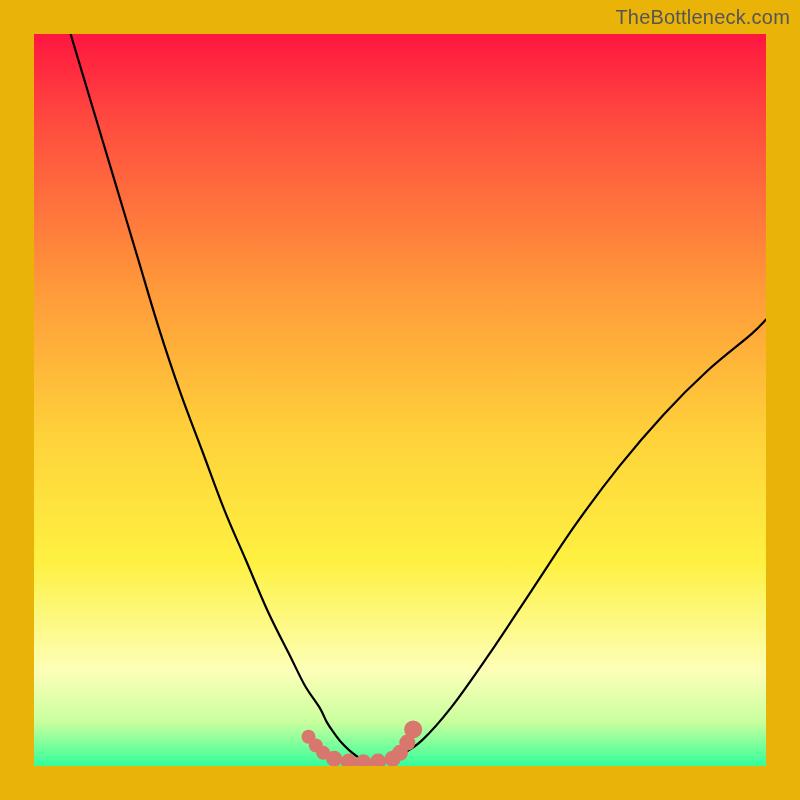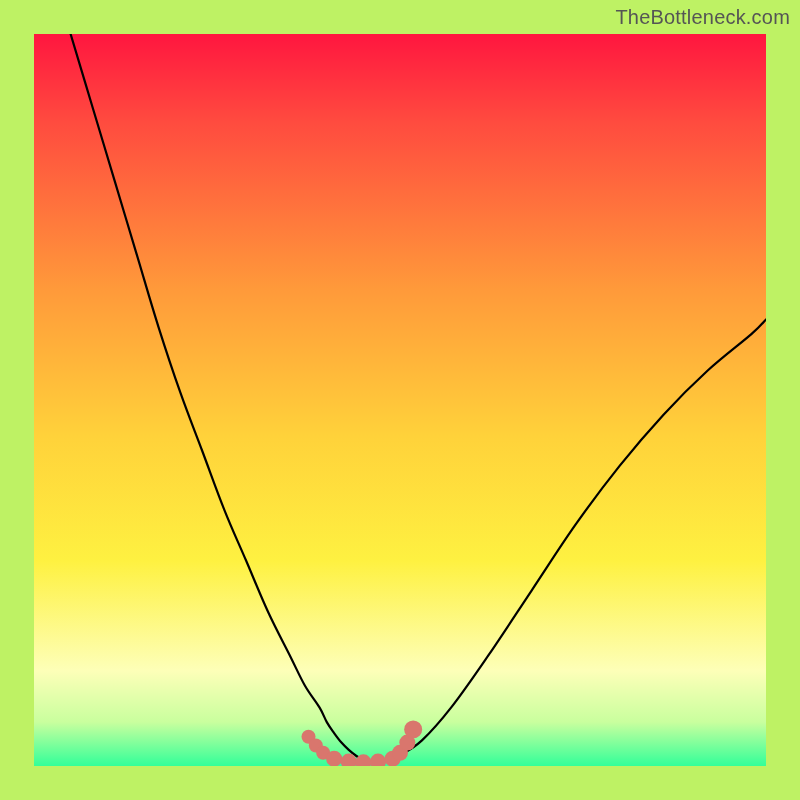--- a/index.html
+++ b/index.html
@@ -10,21 +10,21 @@
     background: #000;
     overflow: hidden;
     font-family: Arial, Helvetica, sans-serif;
   }
   .frame {
     position: absolute;
     top: 0;
     left: 0;
     width: 800px;
     height: 800px;
-    background: #bef264;
+    background: #eab308;
   }
   .plot-area {
     position: absolute;
     top: 34px;
     left: 34px;
     width: 732px;
     height: 732px;
     overflow: hidden;
   }
   .gradient {

